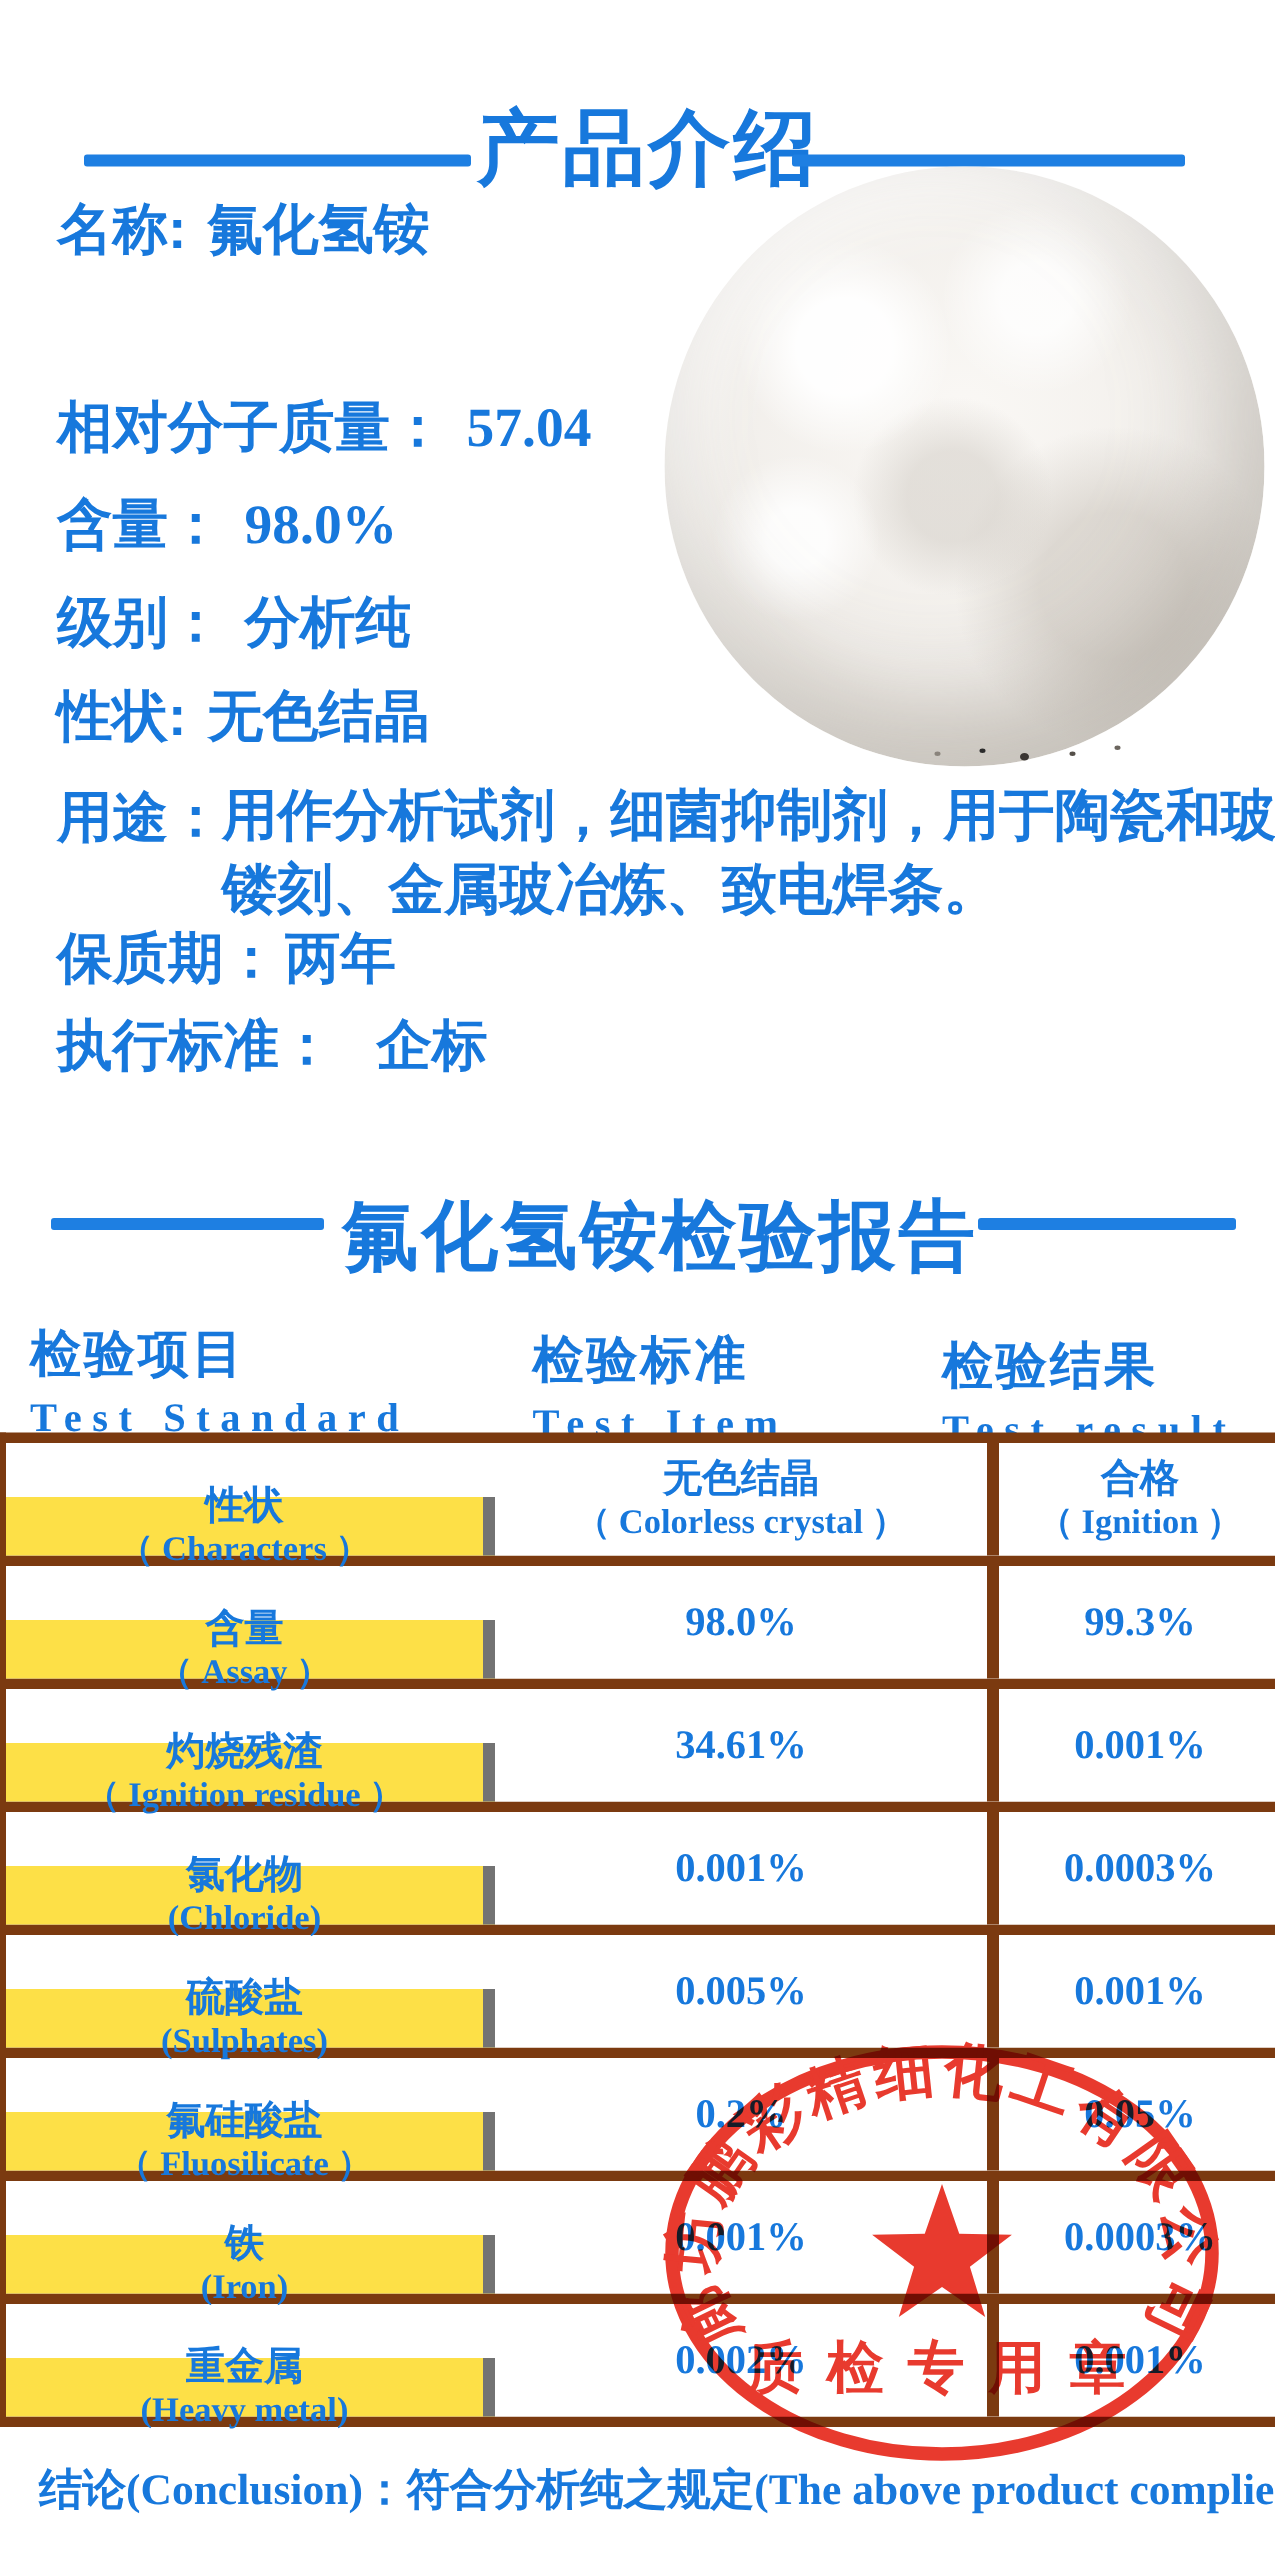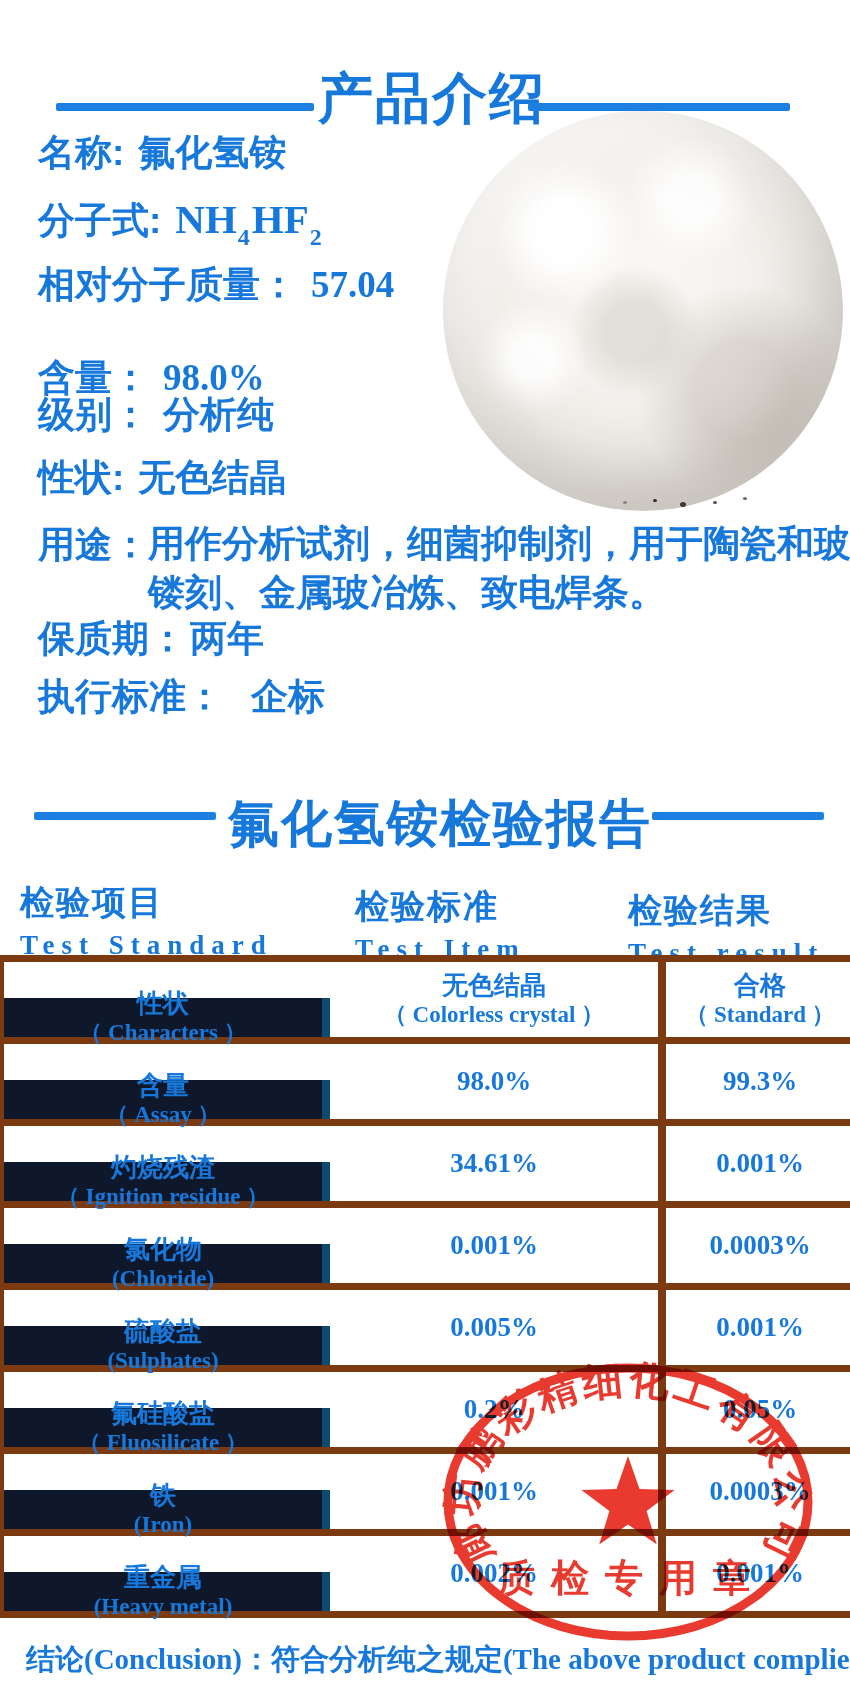--- a/index.html
+++ b/index.html
@@ -33,21 +33,21 @@
 
   
   .colhead{position:absolute;text-align:left;}
   .colhead .zh{font-size:34px;font-weight:900;color:#1778dc;letter-spacing:2px;font-family:"Liberation Sans",sans-serif;}
   .colhead .en{font-size:27px;font-weight:700;color:#1778dc;letter-spacing:7px;font-family:"Liberation Serif",serif;margin-top:4px;white-space:nowrap;}
 
   
   #qc-table{position:absolute;left:0;top:955px;width:850px;border-top:7px solid #7b3a10;border-left:4px solid #7b3a10;}
   .trow{display:flex;height:75px;border-bottom:7px solid #7b3a10;}
   .tcell{display:flex;flex-direction:column;justify-content:center;align-items:center;line-height:1.25;}
-  .c1{width:318px;background:#0f172a;border-right:8px solid #0c4a6e;margin-top:36px;}
+  .c1{width:318px;background:#fde047;border-right:8px solid #737373;margin-top:36px;}
   .c2{width:328px;background:#ffffff;border-right:8px solid #7b3a10;}
   .c3{flex:1;background:#ffffff;}
   .cell-zh{font-size:26px;font-weight:900;color:#1778dc;font-family:"Liberation Sans",sans-serif;}
   .cell-en{font-size:23px;font-weight:700;color:#1778dc;font-family:"Liberation Serif",serif;}
   .cell-val{font-size:27px;font-weight:700;color:#1778dc;font-family:"Liberation Serif",serif;}
 
   
   #conclusion{position:absolute;left:26px;top:1640px;width:820px;font-size:29px;font-weight:700;
     color:#1778dc;font-family:"Liberation Serif",serif;white-space:nowrap;}
 
@@ -64,29 +64,26 @@
   <div class="hline" style="left:528px;top:103px;width:262px;"></div>
 
   <div id="photo">
       <span class="specks"></span>
     </div>
 
   <div class="spec" style="top:128px;">
     <span class="lab">名称:</span><span class="val-sans">氟化氢铵</span>
   </div>
 
-  <div class="spec" style="top:195px;">
-    <span class="lab">分子式:</span><span class="val-serif" style="font-size:41px;">NH</span><span class="val-serif sub" style="margin-left:1px;">4</span><span class="val-serif" style="font-size:41px;margin-left:2px;">HF</span><span class="val-serif sub" style="margin-left:1px;">2</span>
-  </div>
 
   <div class="spec" style="top:260px;">
     <span class="lab">相对分子质量：</span><span class="val-serif">57.04</span>
   </div>
 
-  <div class="spec" style="top:325px;margin-top:28px;">
+  <div class="spec" style="top:325px;">
     <span class="lab">含量：</span><span class="val-serif">98.0%</span>
   </div>
 
   <div class="spec" style="top:390px;">
     <span class="lab">级别：</span><span class="val-sans">分析纯</span>
   </div>
 
   <div class="spec" style="top:453px;">
     <span class="lab">性状:</span><span class="val-sans">无色结晶</span>
   </div>
@@ -130,21 +127,21 @@
       <div class="tcell c1">
         <span class="cell-zh">性状</span>
         <span class="cell-en">（ Characters ）</span>
       </div>
       <div class="tcell c2">
         <span class="cell-zh">无色结晶</span>
         <span class="cell-en">（ Colorless crystal ）</span>
       </div>
       <div class="tcell c3">
         <span class="cell-zh">合格</span>
-        <span class="cell-en">（ Standard ）</span>
+        <span class="cell-en">（ Ignition ）</span>
       </div>
     </div>
 
     <div class="trow">
       <div class="tcell c1">
         <span class="cell-zh">含量</span>
         <span class="cell-en">（ Assay ）</span>
       </div>
       <div class="tcell c2">
         <span class="cell-val">98.0%</span>

